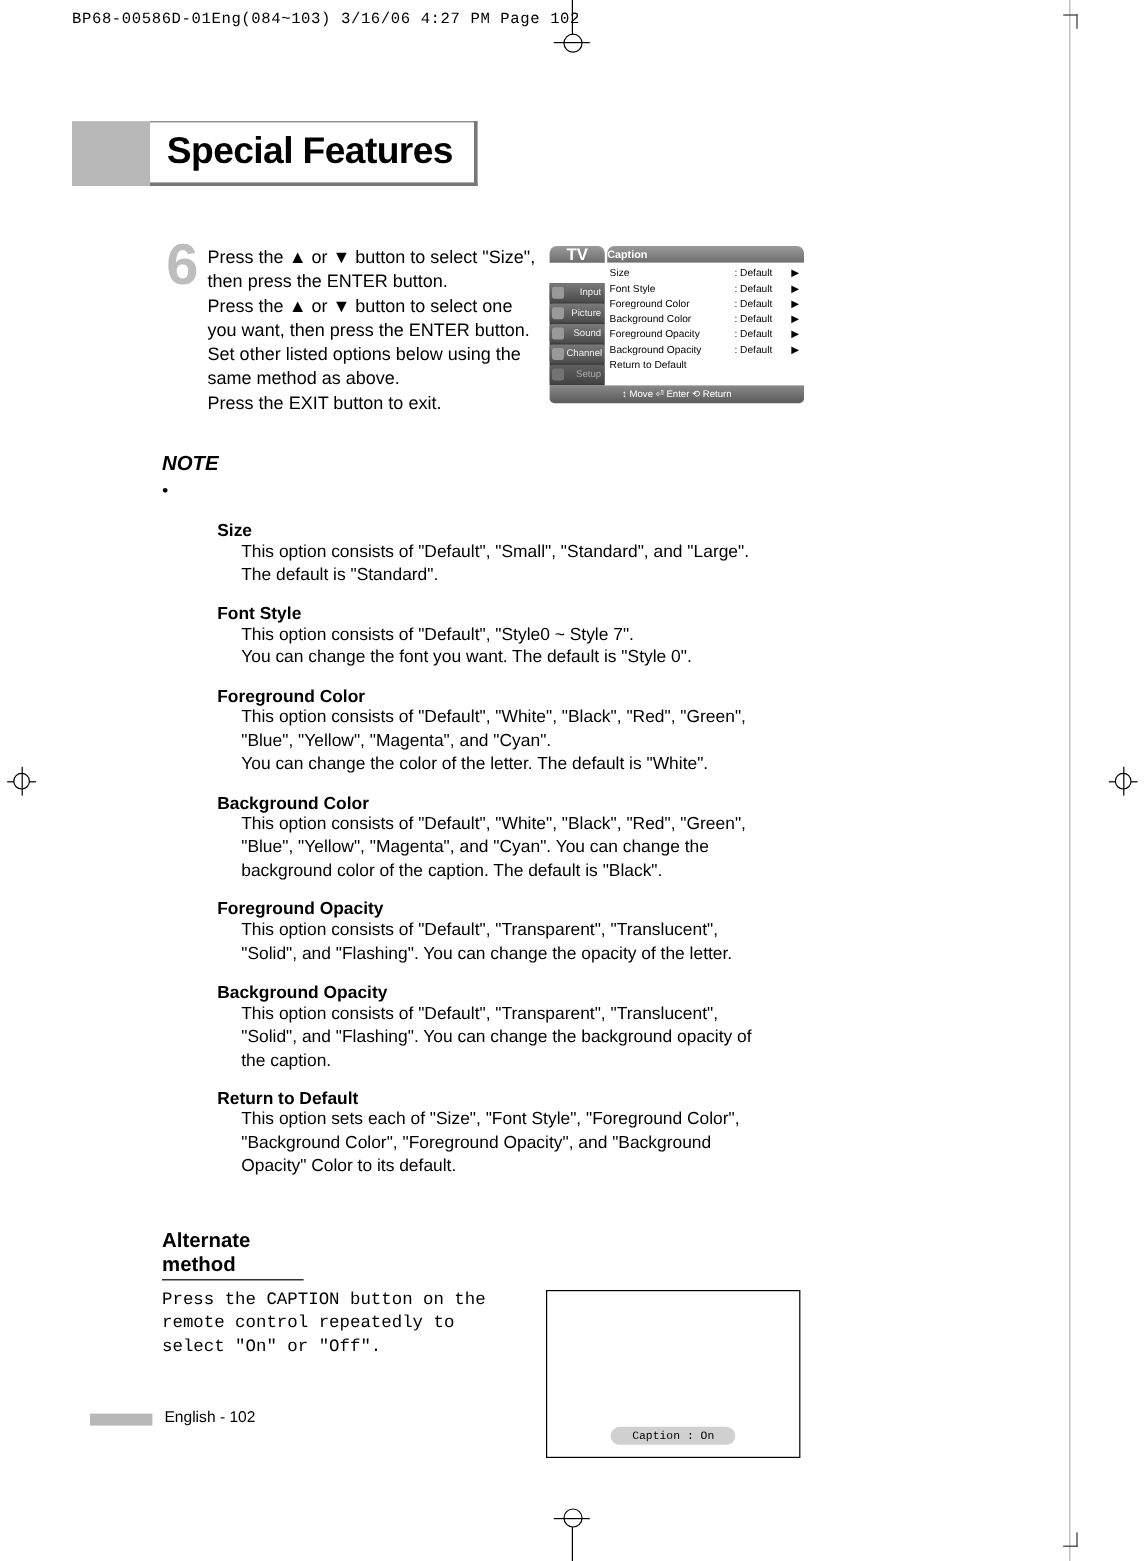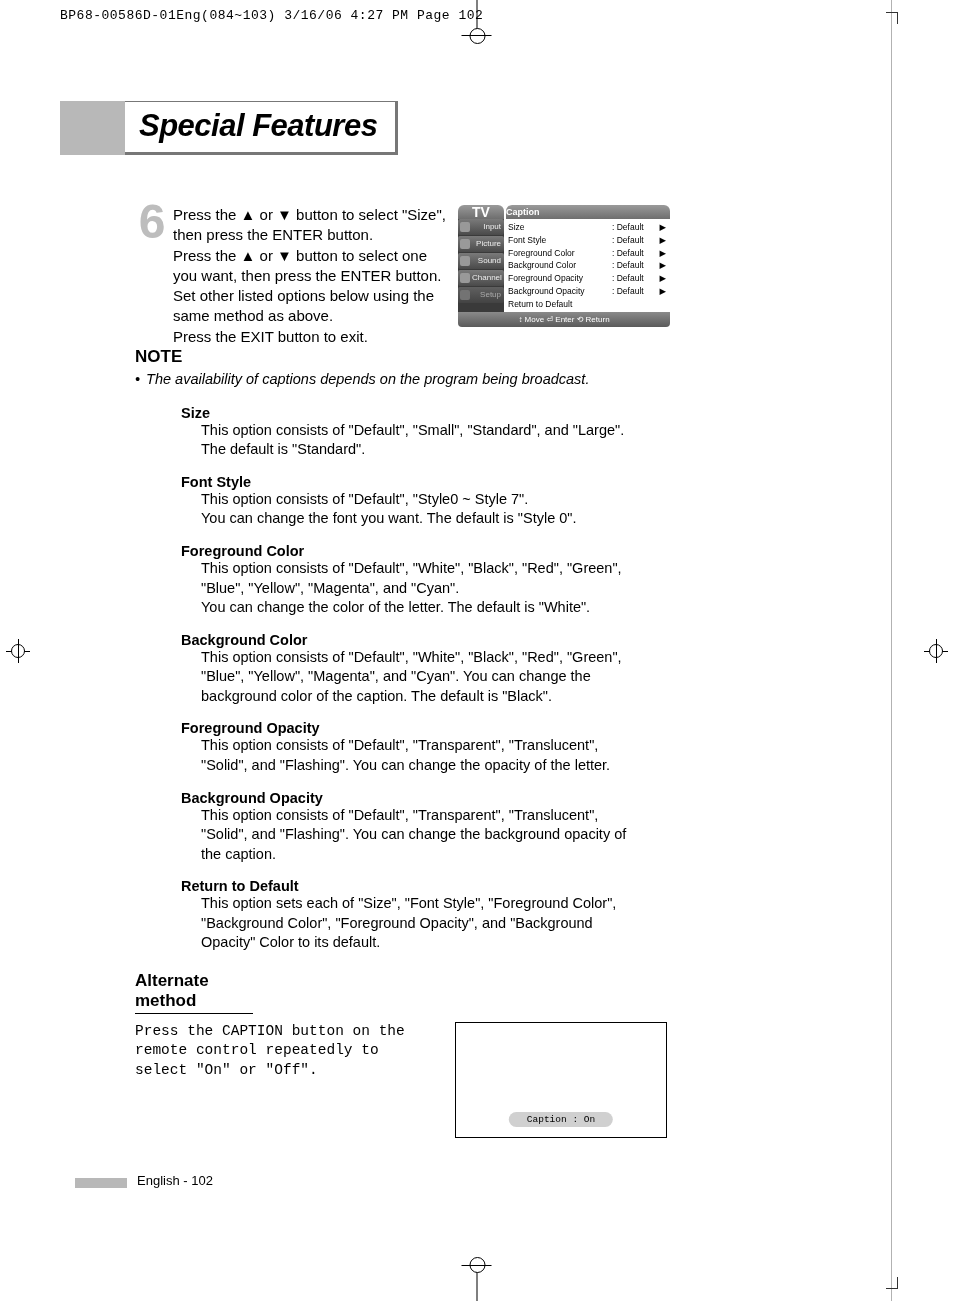--- a/index.html
+++ b/index.html
@@ -28,21 +28,20 @@
   .title-box {
     border: 1px solid #777;
     border-left: none;
     padding: 6px 18px 8px 14px;
     font-family: "Arial Narrow", Arial, sans-serif;
     font-weight: bold;
     font-size: 31px;
     letter-spacing: -0.5px;
     border-bottom-width: 3px;
     border-right-width: 3px;
-    font-style: italic;
   }
   .content {
     margin: 50px 0 0 135px;
     width: 535px;
     position: relative;
   }
   .step-row {
     display: flex;
     gap: 4px;
   }
@@ -92,20 +91,21 @@
     font-size: 9px;
     line-height: 14px;
     border-radius: 6px 6px 0 0;
   }
   .osd-body {
     display: flex;
   }
   .osd-side {
     width: 46px;
     background: #3a3a3a;
+    margin-top: 17px;
   }
   .side-item {
     height: 16px;
     background: linear-gradient(#7a7a7a,#4a4a4a);
     margin-bottom: 1px;
     font-size: 8px;
     line-height: 16px;
     text-align: right;
     padding-right: 3px;
     color: #eee;
@@ -139,22 +139,24 @@
   .osd-arr { width: 8px; text-align: right; }
   .osd-foot {
     background: linear-gradient(#8a8a8a,#5a5a5a);
     height: 15px;
     font-size: 8px;
     line-height: 15px;
     text-align: center;
     border-radius: 0 0 4px 4px;
   }
   .note-h {
+    font-style: italic;
     font-weight: bold;
     font-size: 17px;
+    margin-top: 30px;
     font-family: "Arial Narrow", Arial, sans-serif;
   }
   .note-line {
     font-style: italic;
     font-size: 14.5px;
     margin-top: 4px;
     display: flex;
     gap: 6px;
   }
   .option-block {
@@ -170,39 +172,39 @@
   .opt-desc {
     font-size: 14.5px;
     line-height: 1.35;
     margin-left: 20px;
     max-width: 438px;
   }
   .alt-h {
     font-family: "Arial Narrow", Arial, sans-serif;
     font-weight: bold;
     font-size: 17px;
-    margin-top: 18px;
+    margin-top: 41px;
     border-bottom: 1px solid #000;
     padding-bottom: 2px;
     width: 118px;
   }
   .alt-row {
     display: flex;
     gap: 20px;
     margin-top: 8px;
     font-family: Liberation Mono, monospace;
   }
   .alt-text {
     font-size: 14.5px;
     line-height: 1.35;
     width: 300px;
   }
   .screen-box {
     width: 212px;
-    height: 116px;
+    height: 140px;
     border: 1px solid #000;
     position: relative;
     flex-shrink: 0;
   }
   .caption-pill {
     position: absolute;
     bottom: 10px;
     left: 50%;
     transform: translateX(-50%);
     background: #d0d0d0;
@@ -375,21 +377,20 @@
             <span class="osd-arr"></span>
           </div>
       </div>
     </div>
     <div class="osd-foot">↕ Move   ⏎ Enter   ⟲ Return</div>
   </div>
 
   <div class="note-h">NOTE</div>
   <div class="note-line">
     <span>•</span>
-    <span>The availability of captions depends on the program being broadcast.</span>
   </div>
 
   <div class="option-block">
     <div class="opt">
       <div class="opt-title">Size</div>
       <div class="opt-desc" style="white-space:pre-line">This option consists of "Default", "Small", "Standard", and "Large". The default is "Standard".</div>
     </div>
     <div class="opt">
       <div class="opt-title">Font Style</div>
       <div class="opt-desc" style="white-space:pre-line">This option consists of "Default", "Style0 ~ Style 7".

